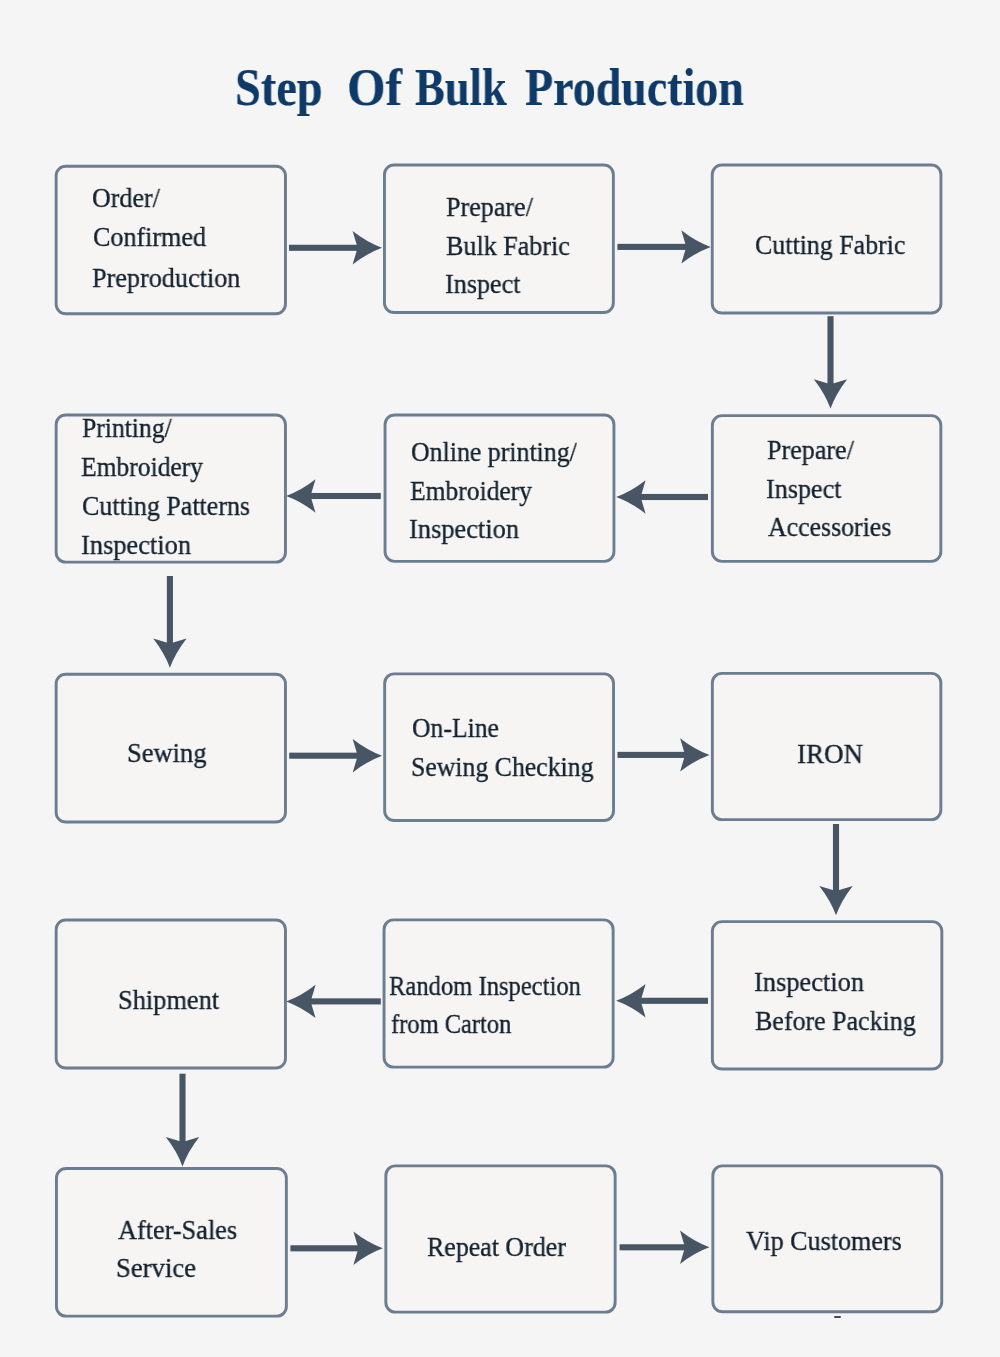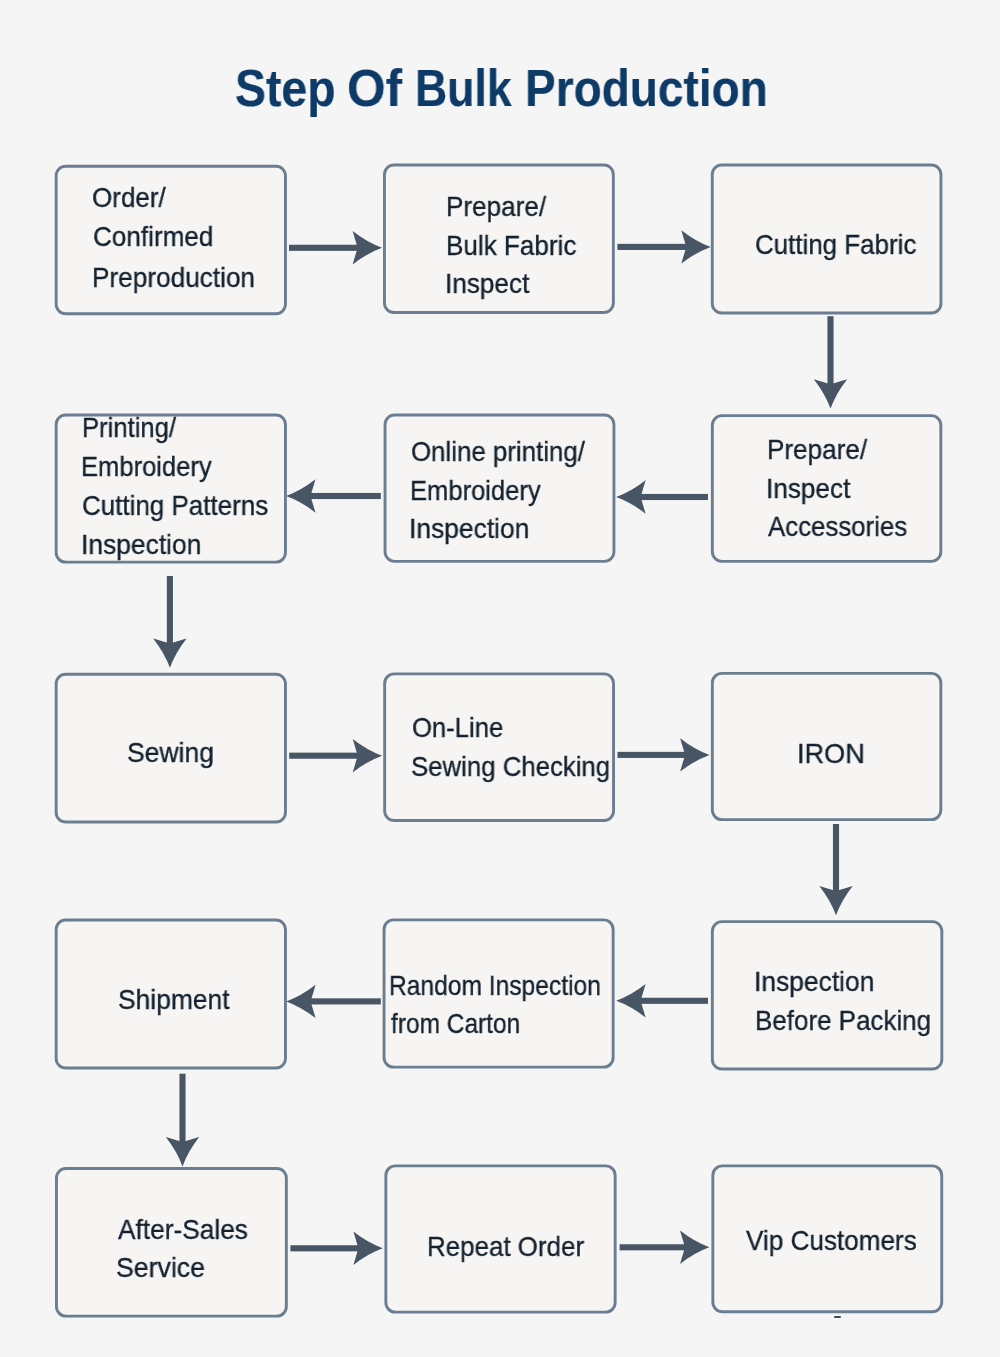--- a/index.html
+++ b/index.html
@@ -1,19 +1,19 @@
 <!DOCTYPE html>
 <html lang="en"><head>
 <meta charset="utf-8">
 <title>Step Of Bulk Production</title>
 <style>
   html,body{margin:0;padding:0;}
   body{width:1000px;height:1357px;background:#f5f5f5;overflow:hidden;
        font-family:"Liberation Sans",sans-serif;}
-  #page{position:relative;width:1000px;height:1357px;}
+  #page{position:relative;width:1000px;height:1357px;font-family:Liberation Serif, serif;}
   .titleword{position:absolute;top:88.3px;font-size:52px;font-weight:bold;
          color:#0e3a68;line-height:0;white-space:pre;-webkit-font-smoothing:antialiased;
          transform-origin:left top;will-change:transform;
          -webkit-text-stroke:0.2px #0e3a68;}
   svg#edges rect.node{fill:#f6f5f3;stroke:#6b7d91;stroke-width:2.9px;}
   .nodeline{position:absolute;font-size:27.8px;line-height:0;color:#14222f;
             white-space:pre;transform-origin:left top;
             -webkit-font-smoothing:antialiased;will-change:transform;
             -webkit-text-stroke:0.35px #14222f;}
   svg#edges{position:absolute;left:0;top:0;width:1000px;height:1357px;}

